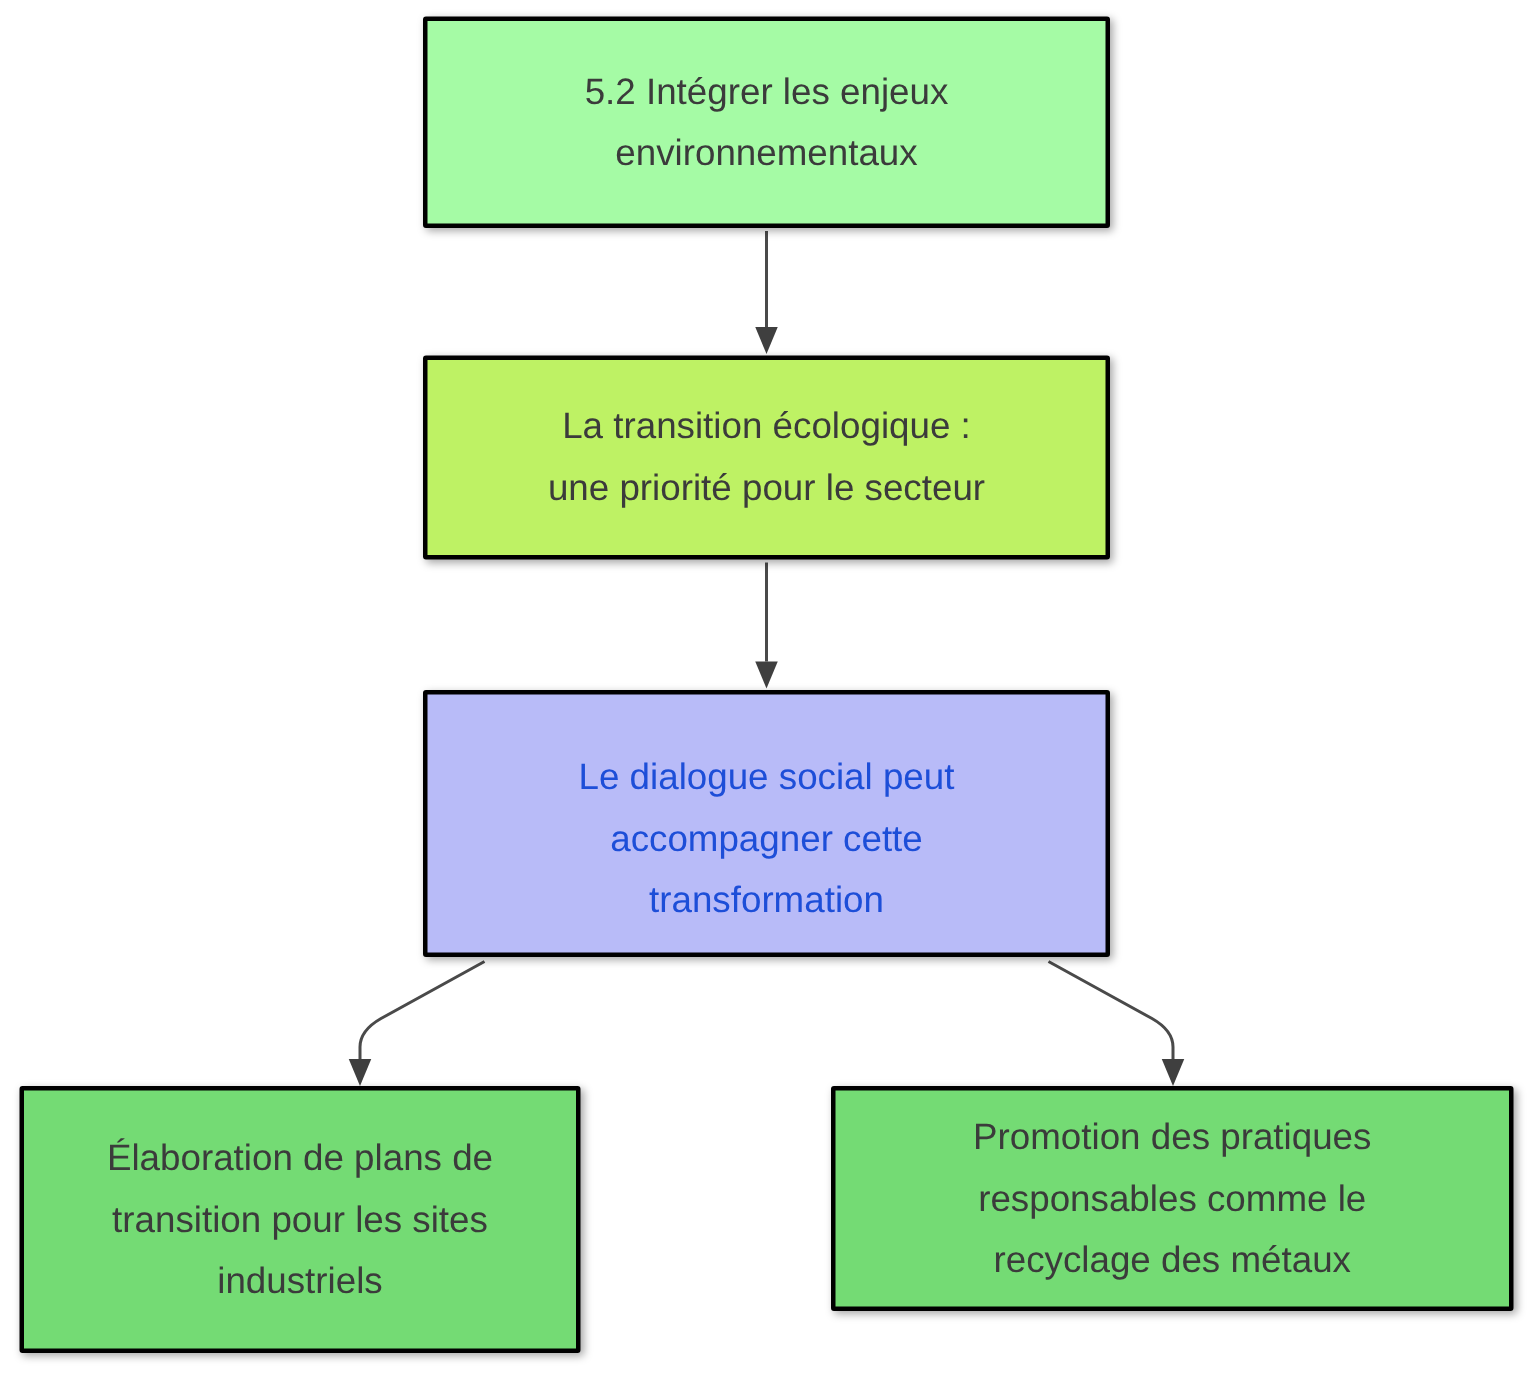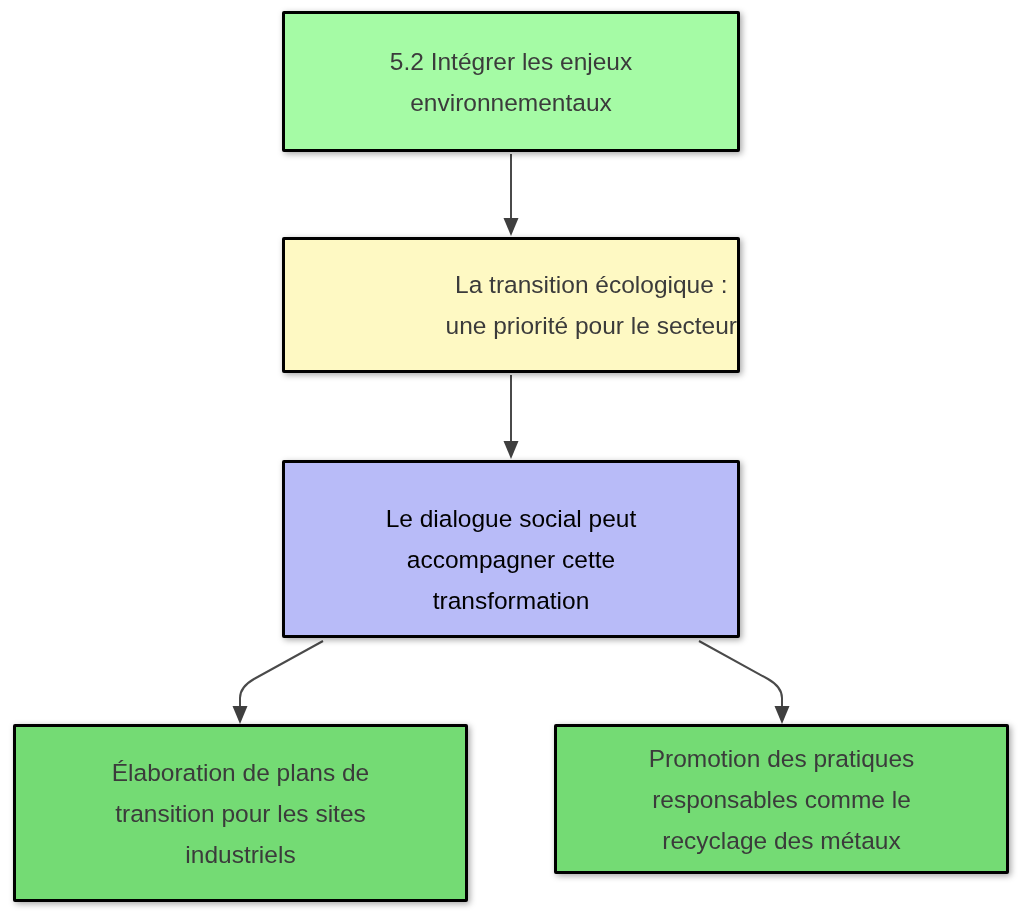--- a/index.html
+++ b/index.html
@@ -36,21 +36,21 @@
   }
   .node-label {
     white-space: pre-line;
     font-size: 24.5px;
     line-height: 41px;
     color: #3b3b3b;
   }
   .node-1 { left: 282px; top: 11px;  width: 458px; height: 141px; }
   .node-2 { left: 282px; top: 237px; width: 458px; height: 136px; }
   .node-3 { left: 282px; top: 460px; width: 458px; height: 178px; }
-  .node-4 { left: 13px;  top: 724px; width: 455px; height: 178px; }
+  .node-4 { left: 13px;  top: 724px; width: 374px; height: 178px; }
   .node-5 { left: 554px; top: 724px; width: 455px; height: 150px; }
   .edge-line { fill: none; stroke-width: 2px; }
 </style>
 </head>
 <body style="background: rgb(255, 255, 255);">
 
 <div class="canvas">
 
   <svg class="edges-layer" width="1024" height="919" viewBox="0 0 1024 919" xmlns="http://www.w3.org/2000/svg">
 
@@ -73,27 +73,27 @@
       <path class="edge-line" d="M699 641 L768 679 Q782 687 782 698 L782 706" stroke="#4a4a4a"></path>
       <polygon class="edge-head" points="774.5,706 789.5,706 782,724" fill="#3f3f3f"></polygon>
     </g>
   </svg>
 
   <div class="node node-1" style="background-color: rgb(165, 251, 165); border-color: rgb(0, 0, 0);">
     <span class="node-label" style="color: rgb(59, 59, 59);">5.2 Intégrer les enjeux
 environnementaux</span>
   </div>
 
-  <div class="node node-2" style="background-color: #fef9c3; border-color: rgb(0, 0, 0); justify-content: flex-end;">
+  <div class="node node-2" style="background-color: #bef264; border-color: rgb(0, 0, 0);">
     <span class="node-label" style="color: rgb(59, 59, 59);">La transition écologique :
 une priorité pour le secteur</span>
   </div>
 
   <div class="node node-3" style="background-color: rgb(184, 187, 248); border-color: rgb(0, 0, 0);">
-    <span class="node-label" style="color: #000000; margin-top: 20px;">Le dialogue social peut
+    <span class="node-label" style="color: #1d4ed8; margin-top: 20px;">Le dialogue social peut
 accompagner cette
 transformation</span>
   </div>
 
   <div class="node node-4" style="background-color: rgb(116, 219, 116); border-color: rgb(0, 0, 0);">
     <span class="node-label" style="color: rgb(59, 59, 59);">Élaboration de plans de
 transition pour les sites
 industriels</span>
   </div>
 

